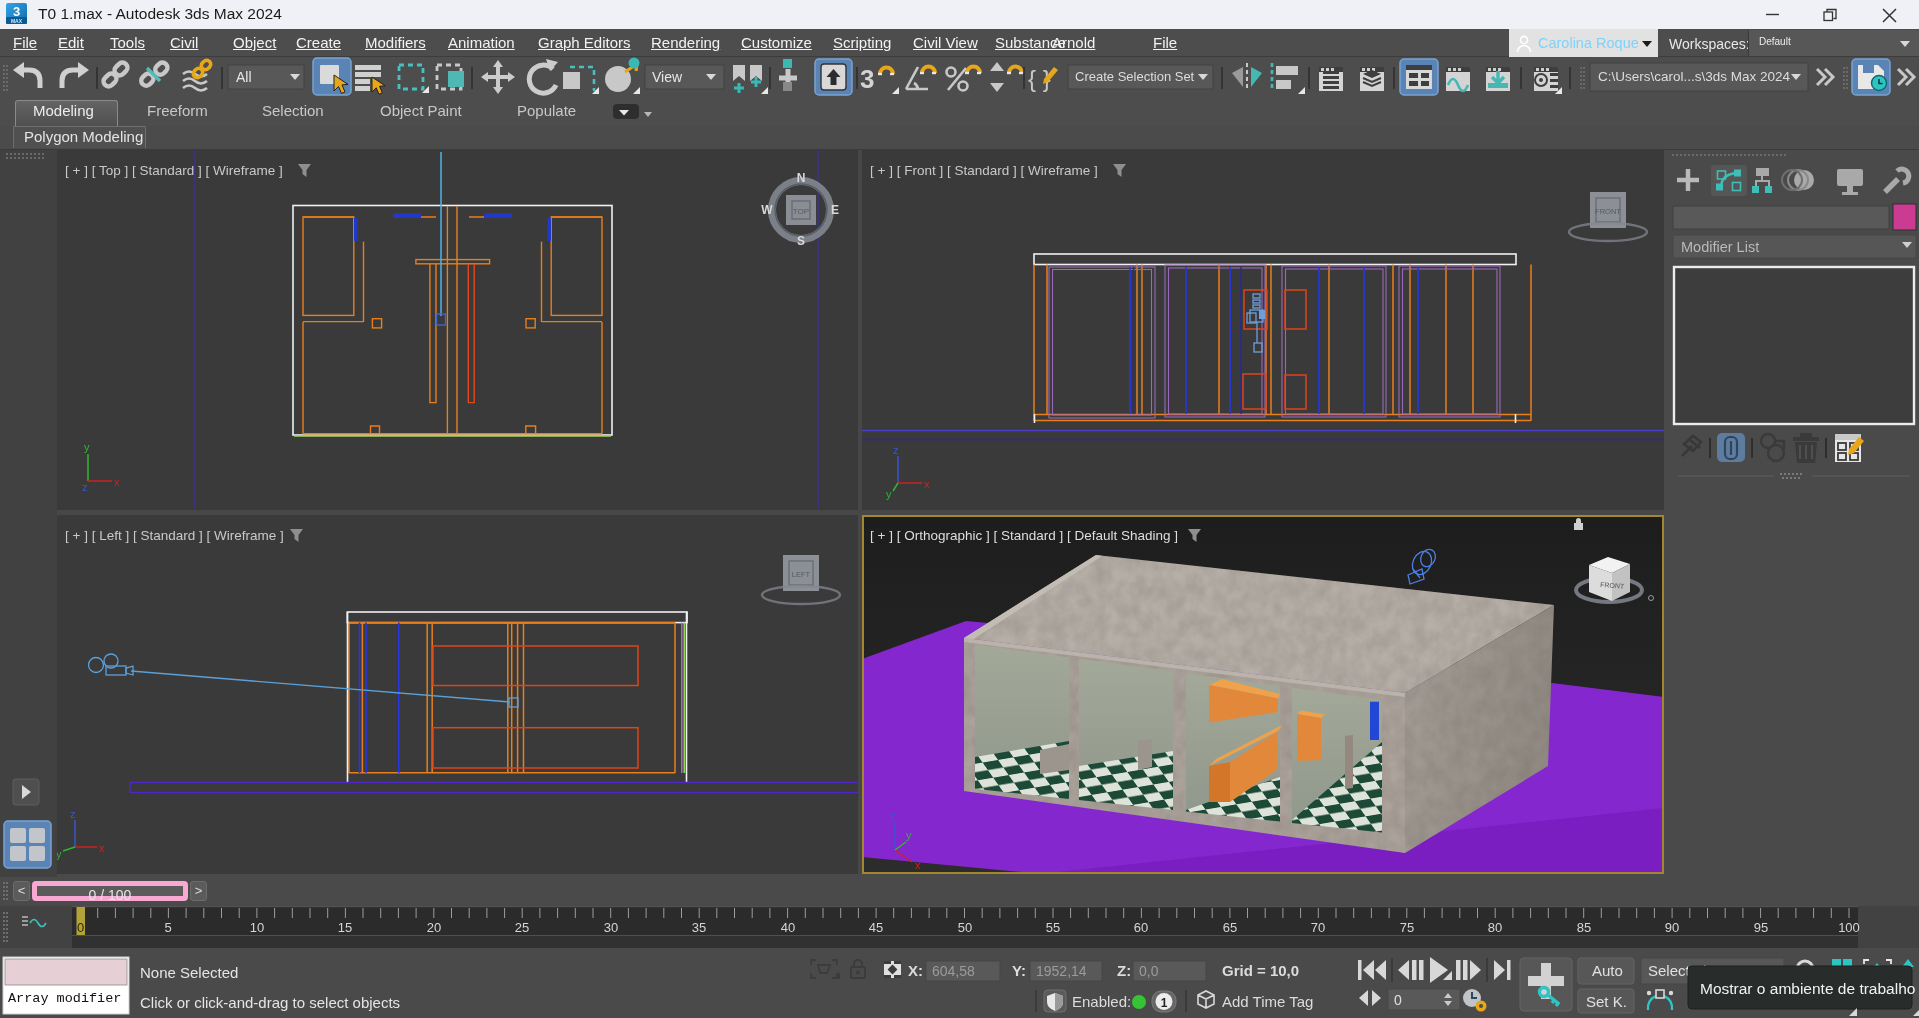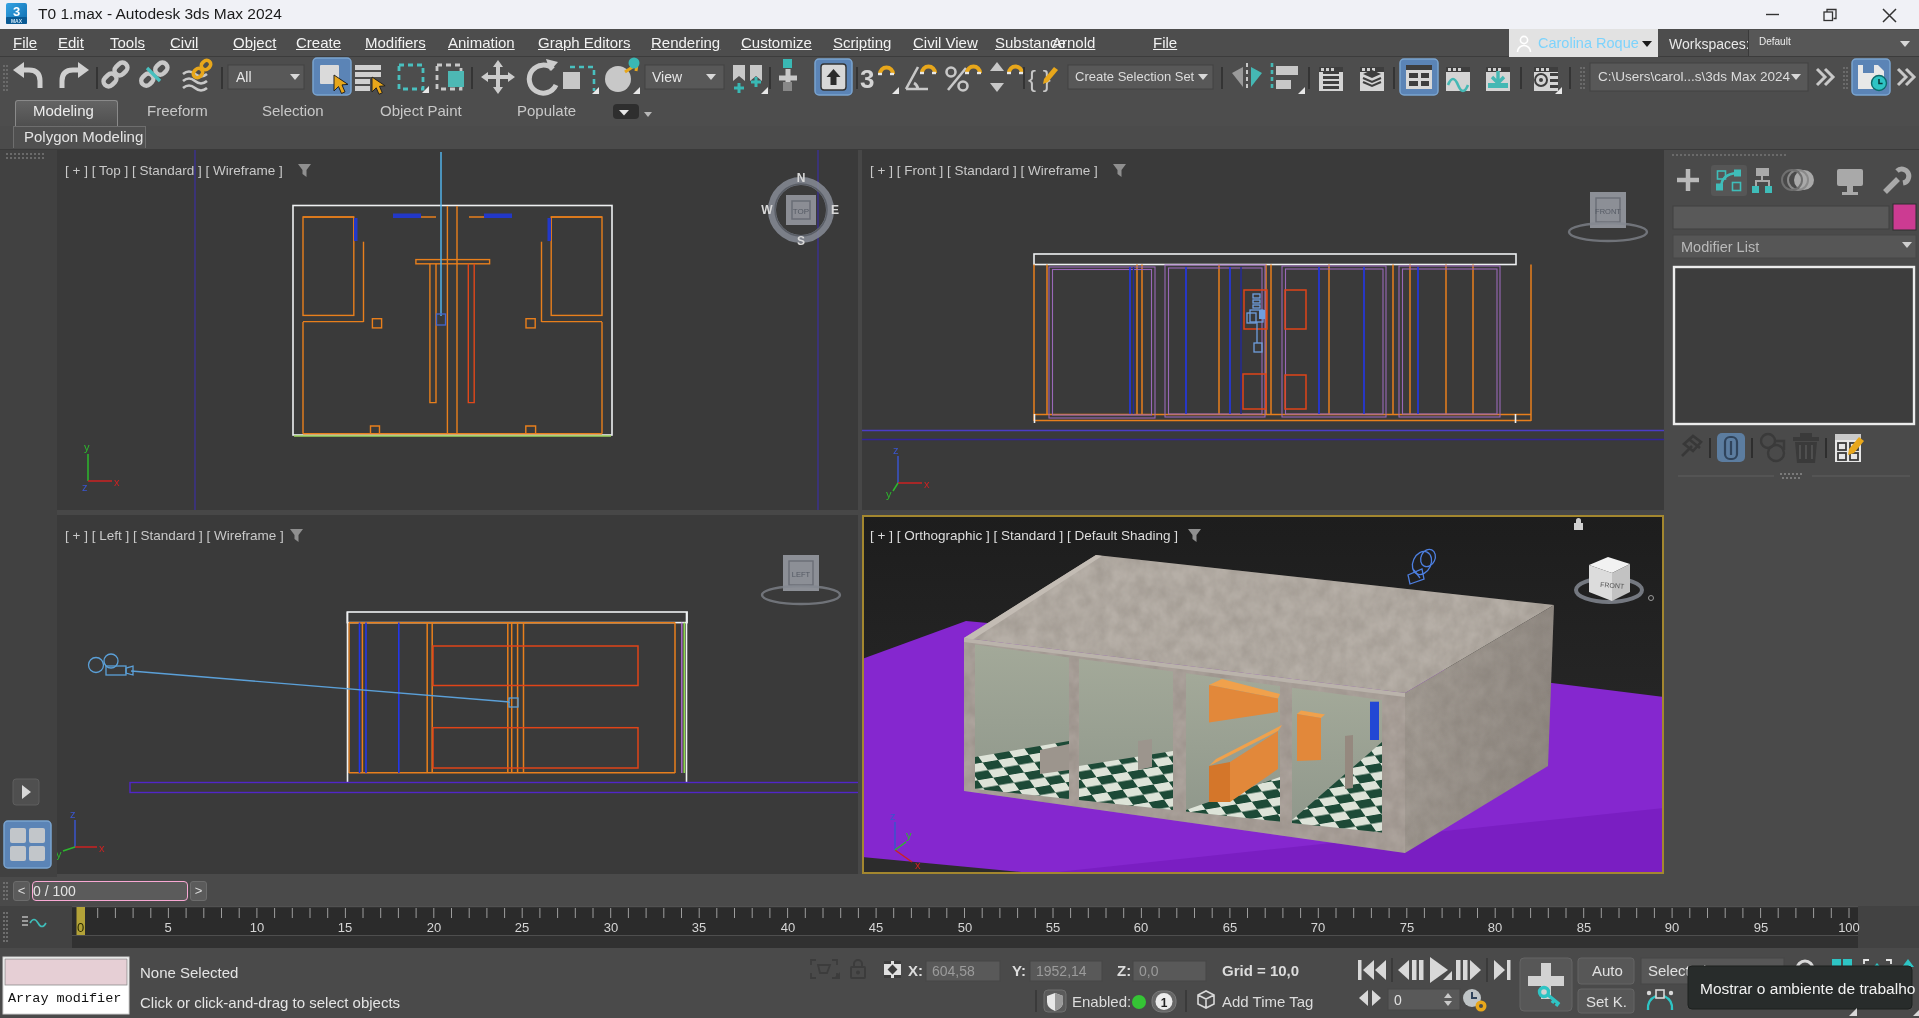--- a/index.html
+++ b/index.html
@@ -825,21 +825,21 @@
         <rect x="6" y="9" width="2" height="2"></rect>
         <rect x="3" y="13" width="2" height="2"></rect>
         <rect x="6" y="13" width="2" height="2"></rect>
         <rect x="3" y="17" width="2" height="2"></rect>
         <rect x="6" y="17" width="2" height="2"></rect>
         <rect x="3" y="21" width="2" height="2"></rect>
         <rect x="6" y="21" width="2" height="2"></rect>
       </g>
     </svg>
   <div class="abs" style="left:13px;top:881px;width:17px;height:20px;background:#5b5b5b;border:1px solid #6c6c6c;border-radius:3px;color:#ddd;font-size:13px;text-align:center;line-height:18px">&lt;</div>
-  <div class="abs" style="left:32px;top:881px;width:156px;height:20px;background:#5b5b5b;border:1px solid #f9a8d4;border-radius:4px;color:#e4e4e4;font-size:14px;text-align:left;line-height:19px">0 / 100</div>
+  <div class="abs" style="left:32px;top:881px;width:156px;height:20px;background:#5b5b5b;border:5px solid #f9a8d4;border-radius:4px;color:#e4e4e4;font-size:14px;text-align:center;line-height:19px">0 / 100</div>
   <div class="abs" style="left:190px;top:881px;width:17px;height:20px;background:#5b5b5b;border:1px solid #6c6c6c;border-radius:3px;color:#ddd;font-size:13px;text-align:center;line-height:18px">&gt;</div>
   <div class="abs" id="rulerrow"></div>
   <svg class="abs" style="left:0;top:906px" width="1919" height="42" font-family="Liberation Sans">
     <rect x="0" y="0" width="1919" height="42" fill="#424242"></rect>
     <g fill="#6e6e6e">
         <rect x="3" y="6" width="2" height="2"></rect>
         <rect x="6" y="6" width="2" height="2"></rect>
         <rect x="3" y="10" width="2" height="2"></rect>
         <rect x="6" y="10" width="2" height="2"></rect>
         <rect x="3" y="14" width="2" height="2"></rect>

